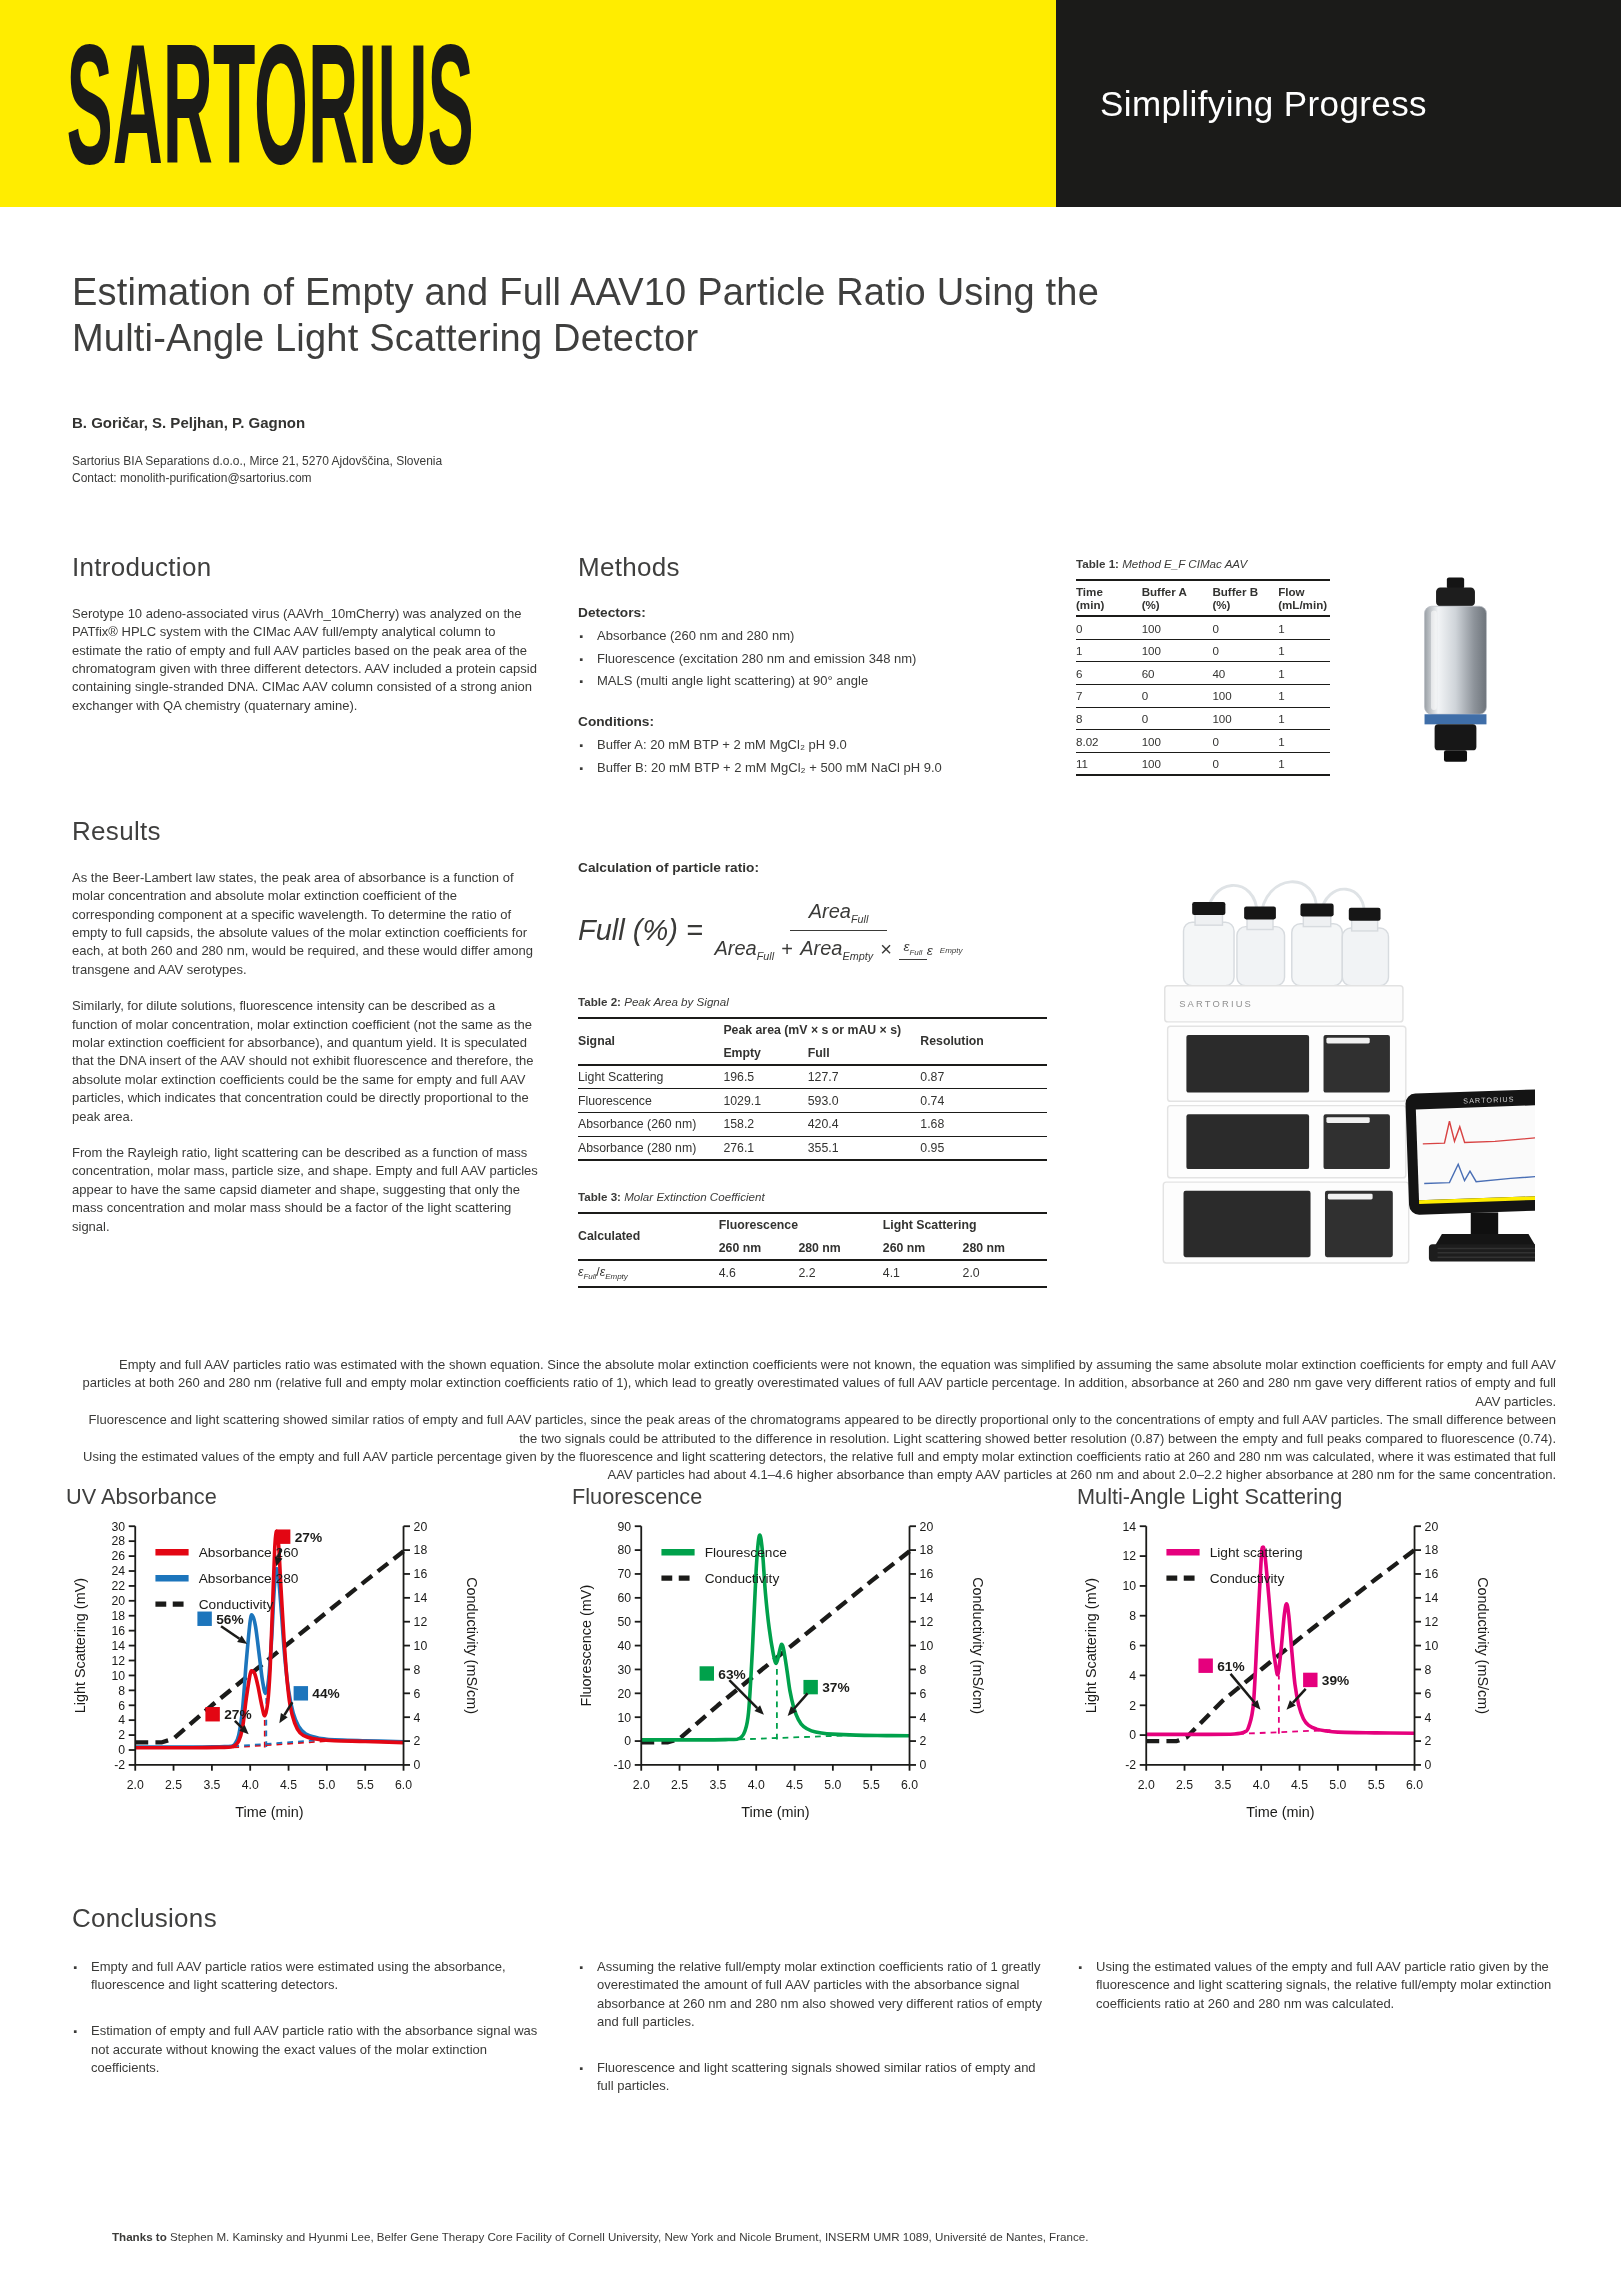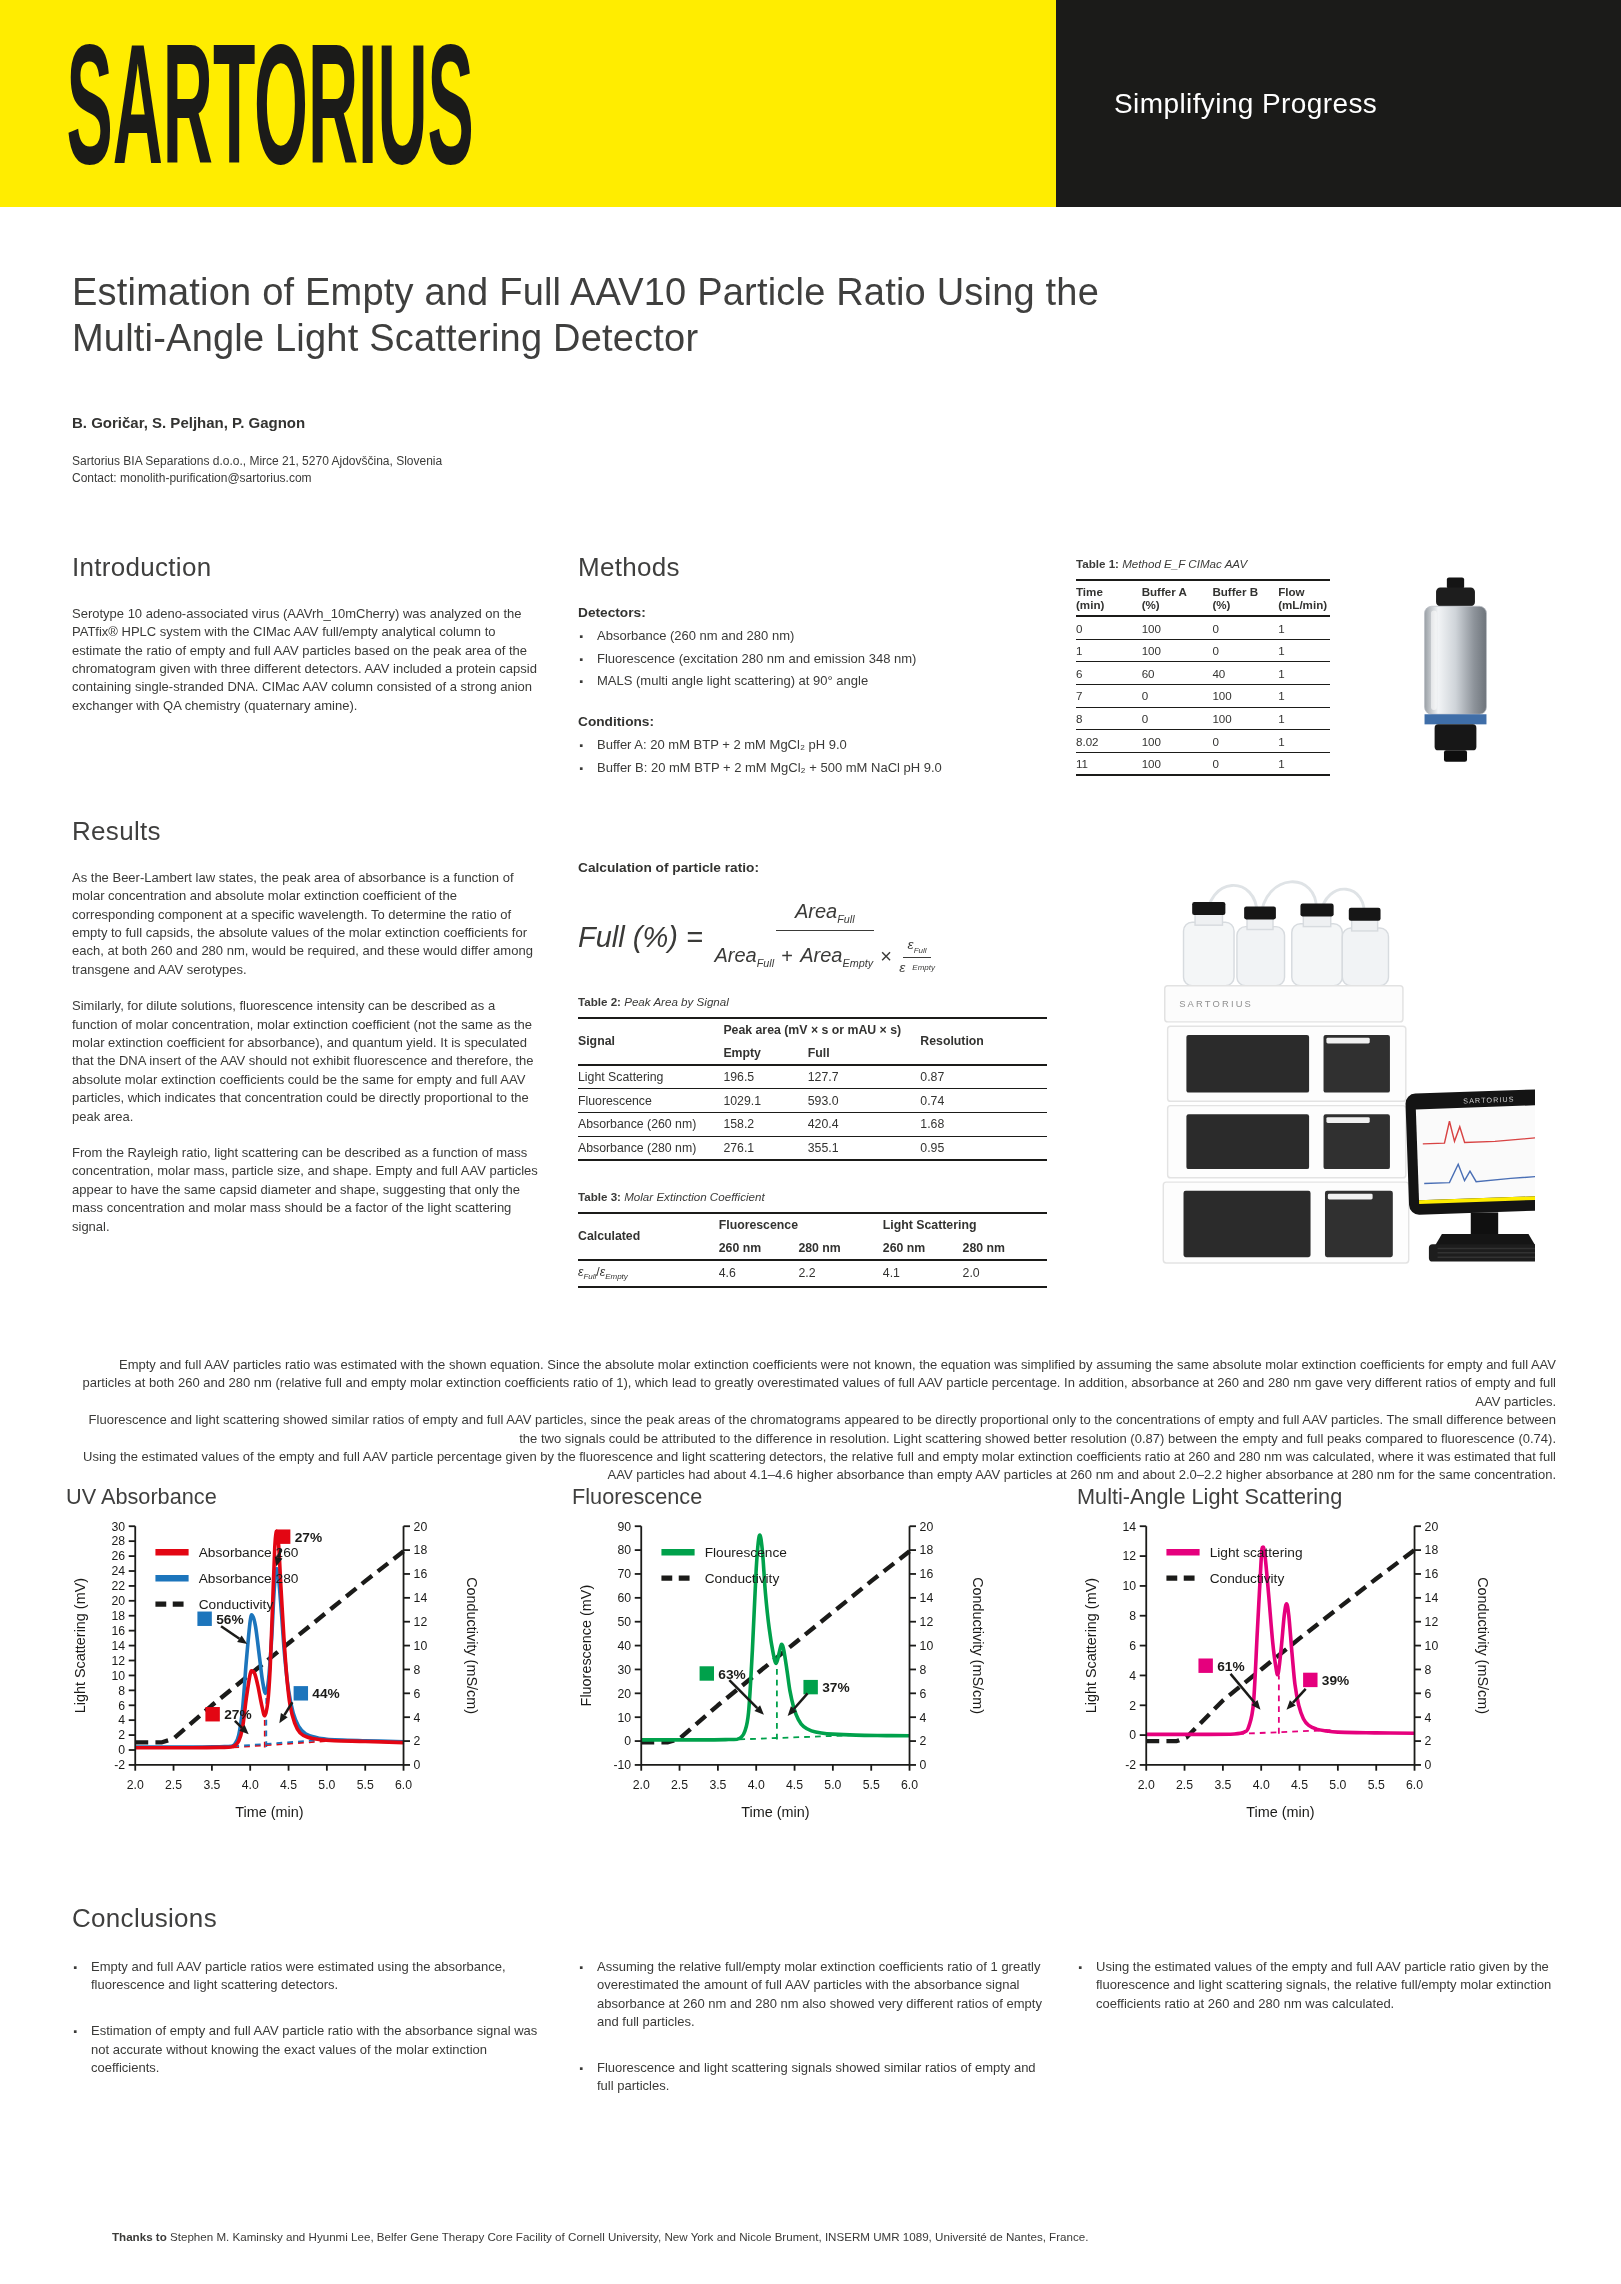--- a/index.html
+++ b/index.html
@@ -3,21 +3,21 @@
 <meta charset="utf-8">
 <style>
   html,body{margin:0;padding:0;background:#e8e8e8;}
   #poster{position:relative;width:1621px;height:2284px;background:#ffffff;
     font-family:"Liberation Sans",sans-serif;color:#3A3A38;overflow:hidden;}
   
   .band-yellow{position:absolute;left:0;top:0;width:1621px;height:207px;background:#FFED00;}
   .logo-svg{position:absolute;left:66px;top:36px;width:419px;height:137px;}
   .band-black{position:absolute;left:1056px;top:0;width:565px;height:207px;background:#1B1B19;
     display:flex;align-items:center;}
-  .tagline{color:#ffffff;font-size:28px;font-weight:400;padding-left:58px;letter-spacing:0.4px;}
+  .tagline{color:#ffffff;font-size:35px;font-weight:400;padding-left:44px;letter-spacing:0.4px;}
   
   .title{position:absolute;left:72px;top:269px;font-size:38px;line-height:46px;font-weight:400;
     color:#3F3F3E;letter-spacing:0.2px;}
   .authors{position:absolute;left:72px;top:414px;font-size:15px;font-weight:700;color:#333331;}
   .affil{position:absolute;left:72px;top:453px;font-size:12px;line-height:17.3px;color:#3A3A38;}
   
   h2.section{font-size:26px;font-weight:400;color:#3F3F3E;margin:0 0 21.7px 0;letter-spacing:0.3px;}
   .body-text{font-size:13px;line-height:18.4px;margin:0 0 18px 0;}
   .sub-head{font-size:13.7px;font-weight:700;margin:0 0 7.2px 0;color:#333331;}
   ul.sq{list-style:none;margin:0;padding:0;}
@@ -48,21 +48,21 @@
   .eps-lbl{font-style:italic;}
   .eps-lbl sub,.sub{font-size:8px;font-style:italic;}
   
   .calc-head{font-size:13.7px;font-weight:700;margin:0 0 24.5px 0;color:#333331;}
   .equation{display:flex;align-items:center;gap:11.6px;font-style:italic;color:#3A3A38;}
   .eq-lhs{font-size:29px;}
   .frac{display:inline-flex;flex-direction:column;align-items:center;font-size:20px;}
   .frac .num{border-bottom:1.4px solid #3A3A38;padding:0 19px 5.8px 19px;}
   .frac .den{padding-top:5.8px;display:inline-flex;align-items:center;gap:7.2px;}
   .frac sub{font-size:10.8px;}
-  .frac-sm{display:inline-flex;flex-direction:column;align-items:center;font-size:13.7px;}
+  .frac-sm{display:inline-flex;flex-direction:row;align-items:center;font-size:13.7px;}
   .frac-sm .num{border-bottom:1.1px solid #3A3A38;padding:0 4.3px 2.2px 4.3px;}
   .frac-sm .den{padding-top:2.2px;}
   .frac-sm sub{font-size:8px;}
   .op{font-style:normal;}
   
   .column-img{position:absolute;left:1402px;top:576px;width:107px;height:193px;}
   .hplc-img{position:absolute;left:1120px;top:853px;width:415px;height:415px;}
   
   .summary{position:absolute;left:72px;top:1356px;width:1484px;}
   .summary p{font-size:13px;line-height:18.4px;margin:0;text-align:right;}

